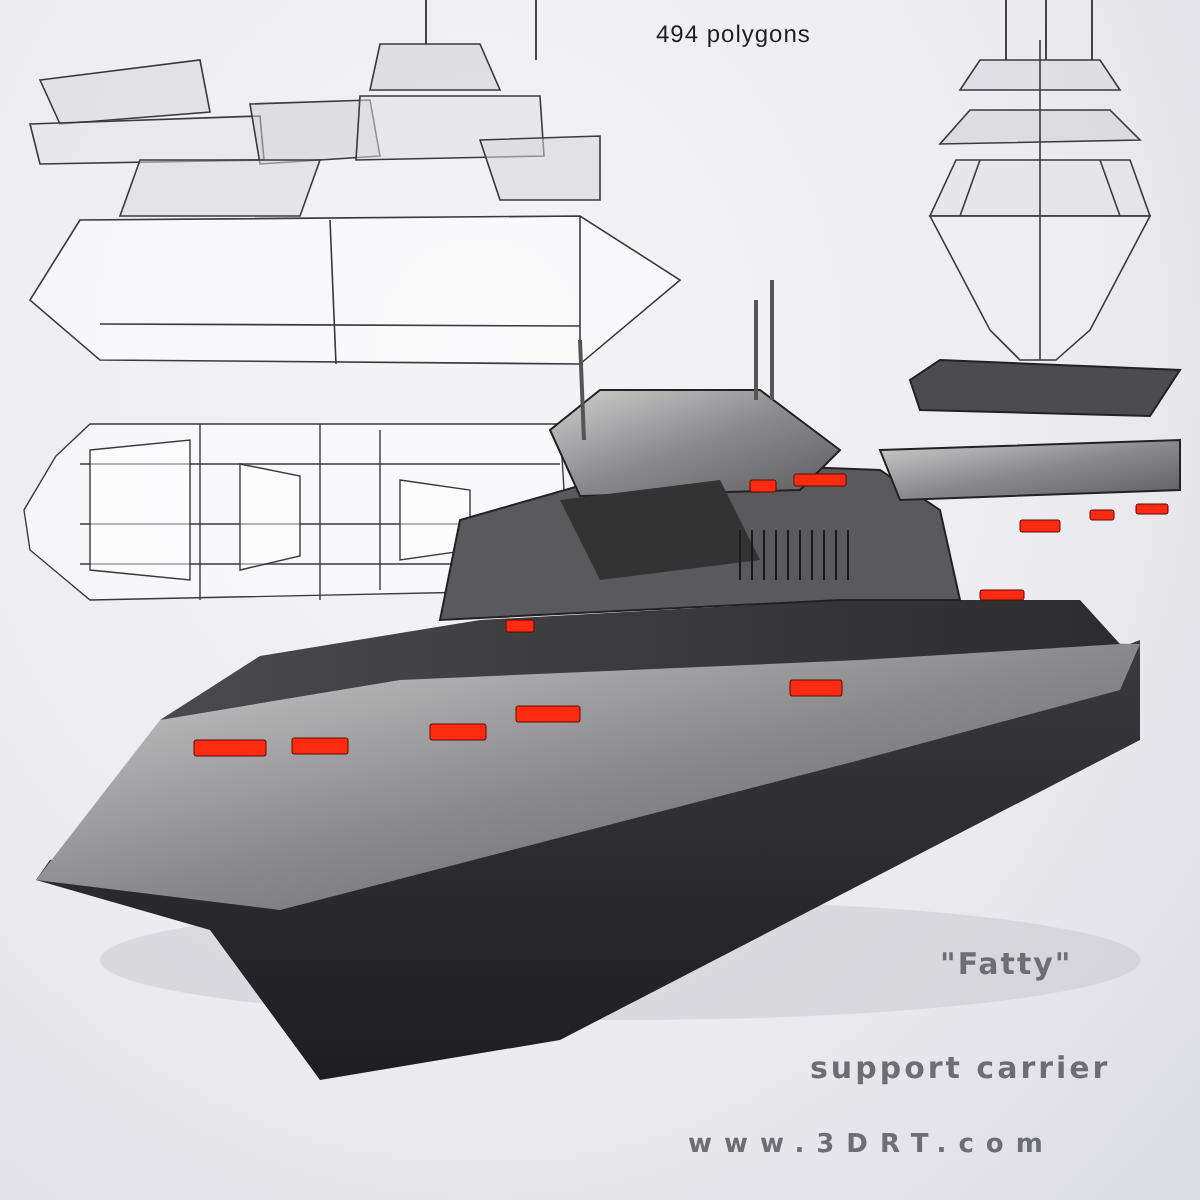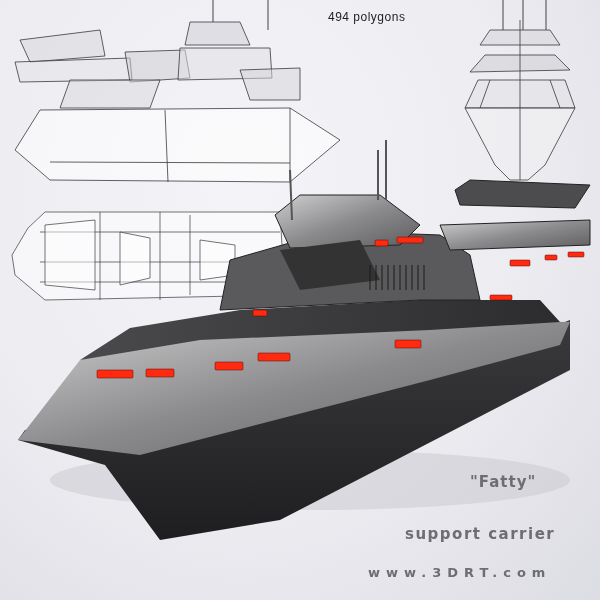--- a/index.html
+++ b/index.html
@@ -20,21 +20,21 @@
       font-size: 15px; font-weight: bold; color: #6d6d74; letter-spacing: 1px;
       font-family: "DejaVu Sans", sans-serif;
     }
     .label-type {
       position: absolute; left: 405px; top: 493px;
       font-size: 15px; font-weight: bold; color: #6d6d74; letter-spacing: 1.5px;
       font-family: "DejaVu Sans", sans-serif;
       margin-top: 32px;
     }
     .label-url {
-      position: absolute; left: 368px; top: 565px;
+      position: absolute; left: 344px; top: 565px;
       font-size: 13px; font-weight: bold; color: #6d6d74; letter-spacing: 6px;
       font-family: "DejaVu Sans", sans-serif;
     }
     svg { position: absolute; left: 0; top: 0; }
   </style>
 </head>
 <body>
 
 <div class="stage">
 

